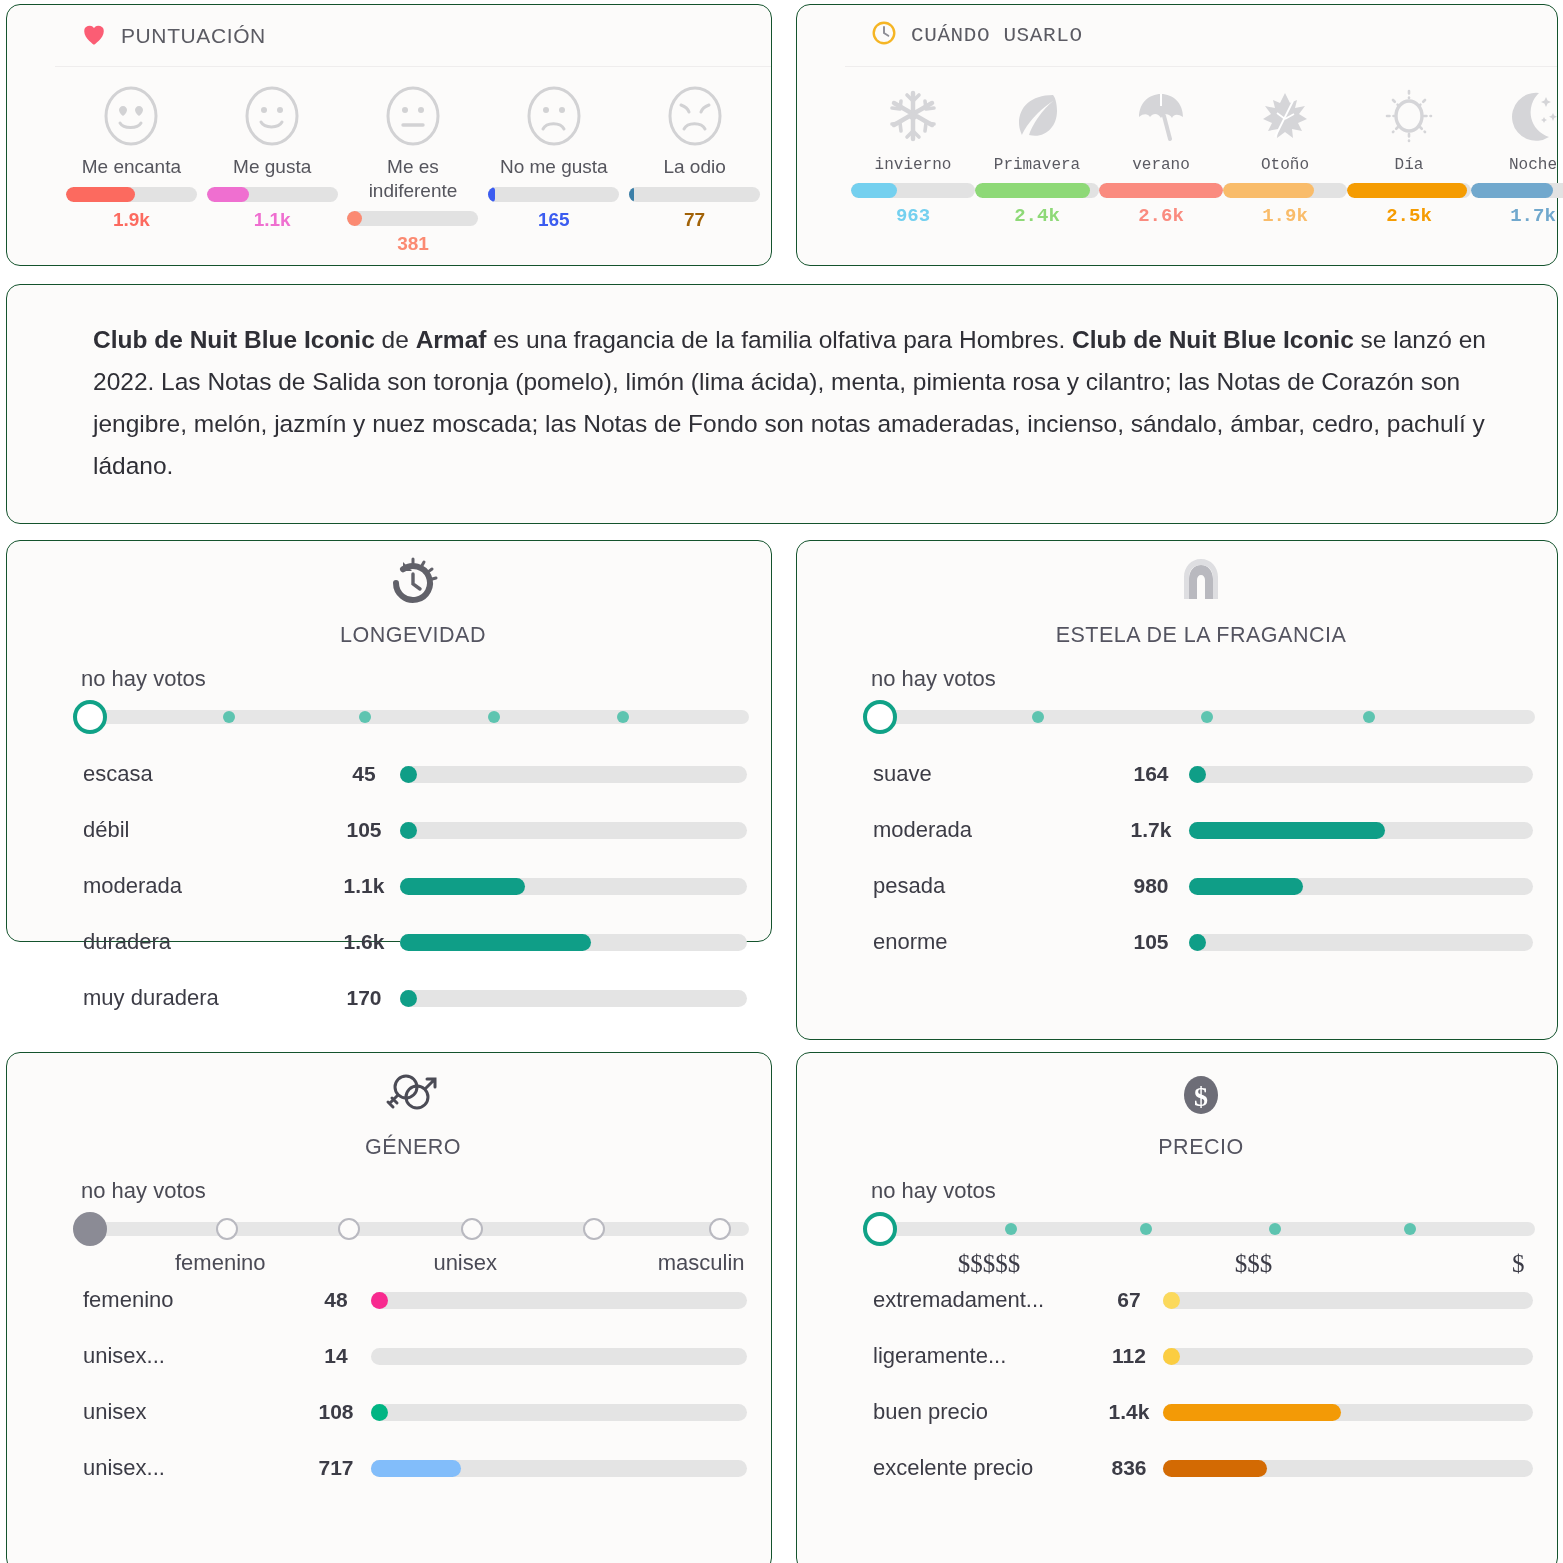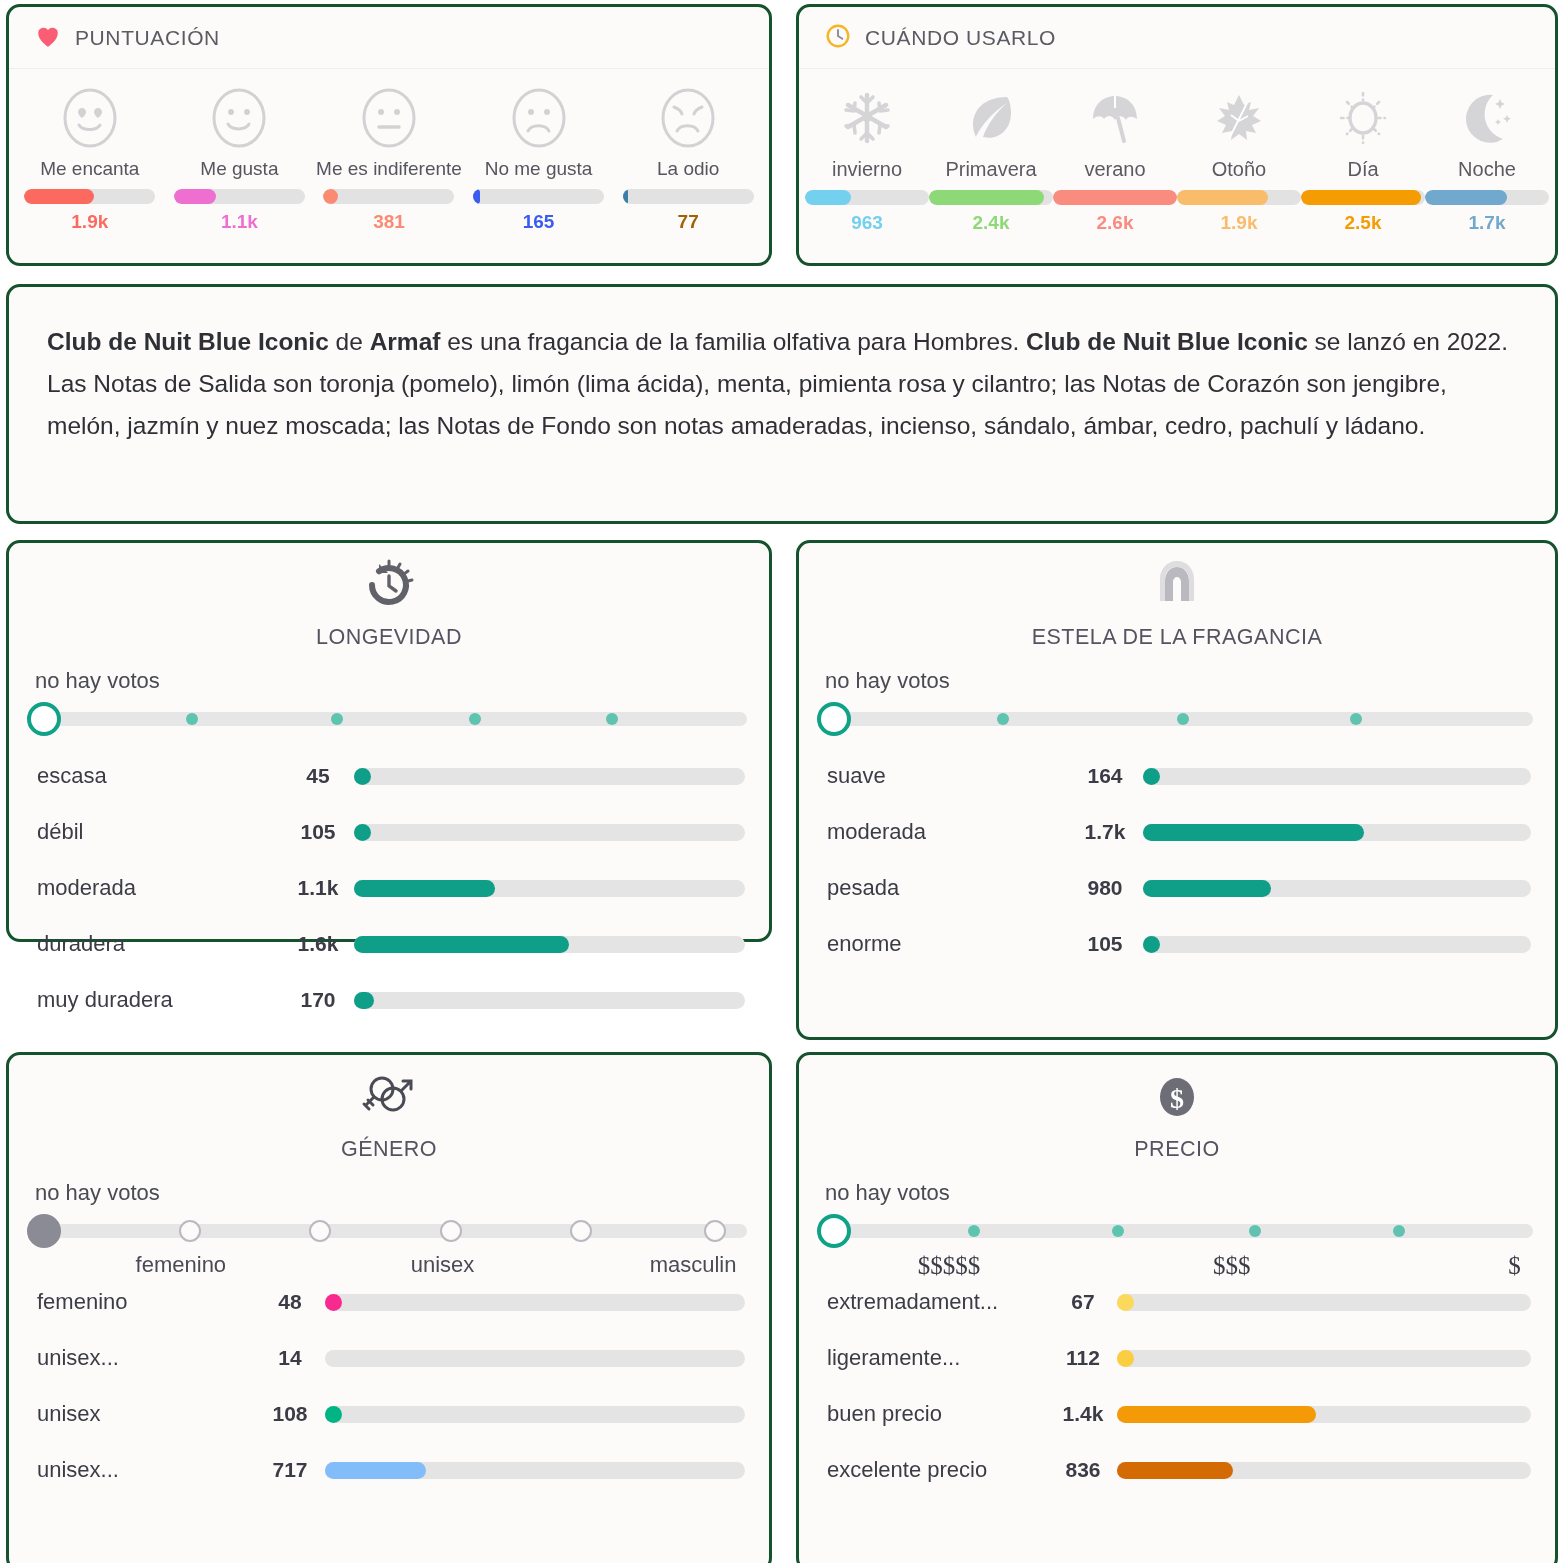--- a/index.html
+++ b/index.html
@@ -7,58 +7,59 @@
     width: 1563px; height: 1563px;
     background: #ffffff;
     font-family: "Liberation Sans", sans-serif;
     overflow: hidden;
   }
   .page { width: 1563px; height: 1563px; position: relative; background:#fff; }
 
   
   .card {
     background: #fcfbfa;
-    border: 3px solid #14532d;
+    border: 1px solid #14532d;
     border-radius: 14px;
     position: absolute;
+    padding-left: 48px;
   }
   .card-header {
     height: 62px;
     display: flex; align-items: center;
     padding-left: 26px;
     border-bottom: 1px solid #efeded;
     gap: 14px;
   }
   .card-header .title {
     font-size: 21px;
     letter-spacing: .6px;
     color: #5b5b63;
     font-weight: 400;
   }
 
   
   #card-puntuacion { left: 6px;   top: 4px;  width: 766px; height: 262px; }
-  #card-cuando     { left: 796px; top: 4px;  width: 762px; height: 262px; }
+  #card-cuando     { left: 796px; top: 4px;  width: 762px; height: 262px; font-family: Liberation Mono, monospace; }
 
   .vote-row { display: flex; padding: 18px 6px 0 6px; }
   .vote-cell { flex: 1; display: flex; flex-direction: column; align-items: center; }
   .vote-cell .face { height: 62px; display:flex; align-items:center; justify-content:center;}
   .vote-cell .vlabel {
     font-size: 19px; color: #55555d; margin-top: 8px; text-align: center; line-height: 1.25;
     width: 100%;
   }
   .vote-cell .vbar {
     width: 131px; height: 15px; border-radius: 8px; background: #e2e2e2;
     margin-top: 8px; overflow: hidden; position: relative;
   }
   .vote-cell .vbar i { display:block; height: 100%; border-radius: 8px; }
   .vote-cell .vnum { font-size: 19px; font-weight: bold; margin-top: 7px; }
 
   
-  .season-cell .vlabel { font-size: 20px; color:#5a5a62; }
+  .season-cell .vlabel { font-size: 16px; color:#5a5a62; }
   .season-cell .vbar { width: 124px; }
 
   
   #card-desc { left: 6px; top: 284px; width: 1552px; height: 240px; }
   #card-desc .desc-body {
     padding: 34px 38px 0 38px;
     font-size: 24.5px;
     line-height: 1.72;
     color: #2f2f36;
     font-weight: 300;

